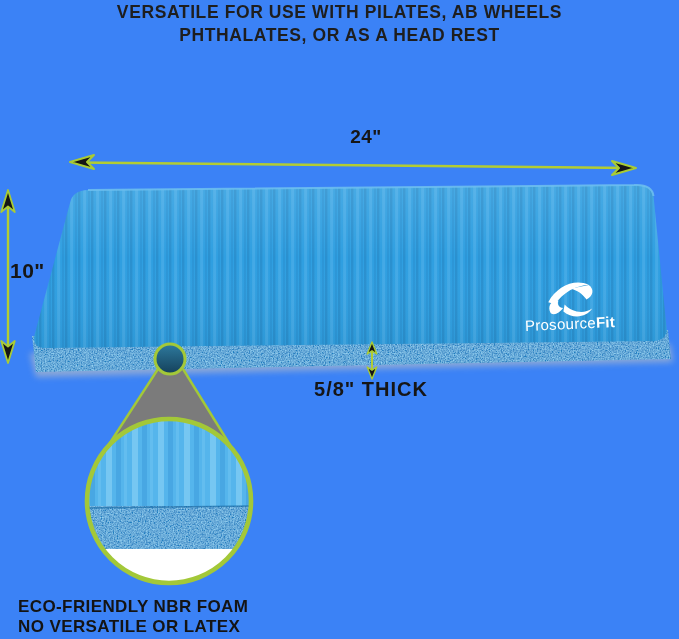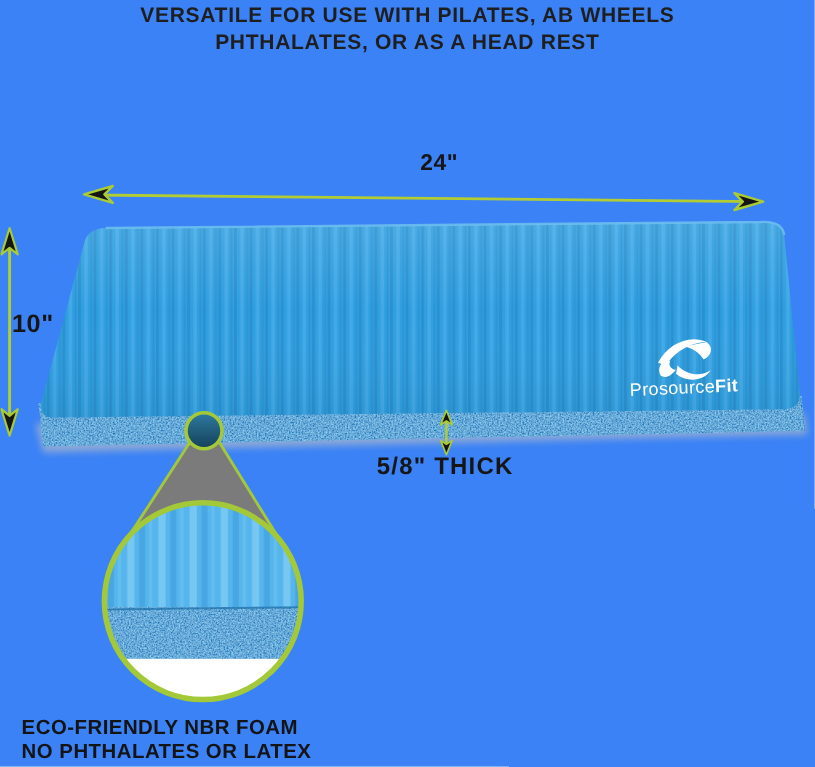--- a/index.html
+++ b/index.html
@@ -143,16 +143,16 @@
   <div class="dim-label label-24">24"</div>
 
   <div class="dim-label label-10">10"</div>
 
   <div class="dim-label label-58">5/8" THICK</div>
 
   <div class="brand"><span>Prosource</span><span class="bold">Fit</span></div>
 
   <div class="foam-note">
     <div>ECO-FRIENDLY NBR FOAM</div>
-    <div>NO PHTHALATES OR LATEX</div>
+    <div>NO VERSATILE OR LATEX</div>
   </div>
 
 </div>
 
 </body></html>

